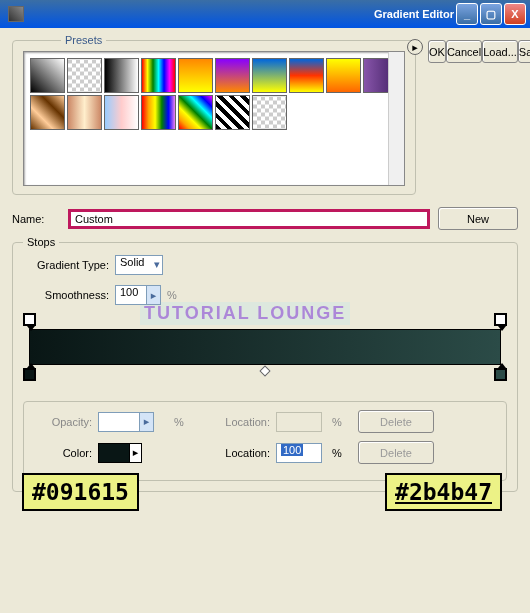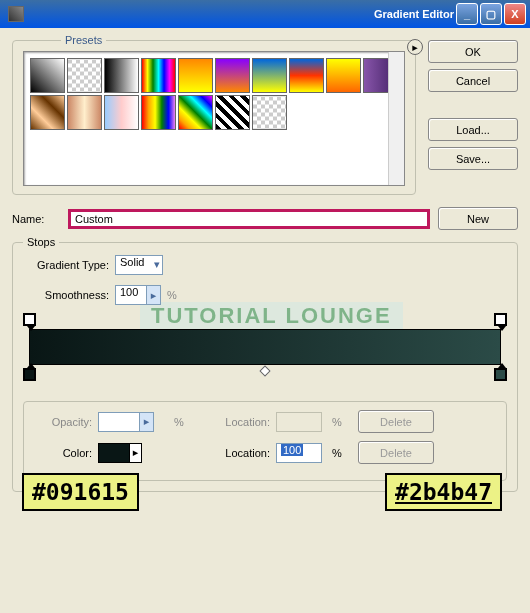--- a/index.html
+++ b/index.html
@@ -8,31 +8,31 @@
 .titlebar-icon { width: 16px; height: 16px; background: linear-gradient(45deg,#333,#888); margin-right: 6px; border: 1px solid #666; }
 .titlebar-title { flex: 1; text-align: right; }
 .titlebar-btn { width: 22px; height: 22px; margin-left: 2px; border: 1px solid #fff; border-radius: 3px; display: flex; align-items: center; justify-content: center; color: #fff; font-weight: bold; cursor: pointer; }
 .min-btn, .max-btn { background: linear-gradient(to bottom,#7ba4e0,#3a6ea5); }
 .close-btn { background: linear-gradient(to bottom,#e88,#d04020); }
 .dialog-body { background: #ece9d8; padding: 12px; height: 585px; position: relative; }
 .fieldset { border: 1px solid #c0c0b0; border-radius: 4px; padding: 10px 10px 8px; margin-bottom: 12px; position: relative; }
 .legend { position: absolute; top: -7px; left: 10px; background: #ece9d8; padding: 0 4px; color: #3a5a8a; margin-left: 38px; }
 .top-row { display: flex; gap: 12px; }
 .presets-box { flex: 1; }
-.side-buttons { width: 90px; display: flex; flex-direction: column; gap: 6px; }
+.side-buttons { width: 90px; display: flex; flex-direction: row; }
 .btn { background: #ece9d8; border: 1px solid #888; border-radius: 3px; height: 23px; cursor: pointer; box-shadow: inset 1px 1px 0 #fff; }
 .presets-inner { background: #fff; border: 1px solid #888; box-shadow: inset 1px 1px 2px #aaa; height: 135px; padding: 6px; display: flex; flex-wrap: wrap; gap: 2px; align-content: flex-start; position: relative; }
 .preset { width: 35px; height: 35px; border: 1px solid #666; cursor: pointer; }
 .presets-scroll { position: absolute; right: 0; top: 0; bottom: 0; width: 16px; background: #f0f0f0; border-left: 1px solid #ccc; }
 .side-menu { width: 16px; height: 16px; border: 1px solid #666; border-radius: 50%; display: flex; align-items: center; justify-content: center; background: #ece9d8; cursor: pointer; position: absolute; right: -8px; top: -2px; }
 .name-row { display: flex; align-items: center; gap: 8px; margin-bottom: 12px; }
 .name-row label { width: 48px; }
 .text-input { flex: 1; height: 20px; border: 3px solid #be185d; padding: 0 4px; background: #fff; }
 .name-row .btn { width: 80px; }
-.watermark { position: absolute; left: 140px; top: 274px; color: #15803d; font-size: 22px; font-weight: bold; letter-spacing: 2px; opacity: 0.5; background: #d0e8e5; padding: 1px 11px; }
+.watermark { position: absolute; left: 140px; top: 274px; color: #6d28d9; font-size: 18px; font-weight: bold; letter-spacing: 2px; opacity: 0.5; background: #d0e8e5; padding: 1px 4px; }
 .row { display: flex; align-items: center; gap: 6px; margin-bottom: 10px; }
 .row label { min-width: 86px; text-align: right; }
 .select { height: 20px; border: 1px solid #7f9db9; background: #fff; padding: 0 18px 0 4px; cursor: pointer; position: relative; }
 .select::after { content: "▾"; position: absolute; right: 3px; top: 2px; color: #4a6a9c; }
 .spin { width: 46px; height: 20px; border: 1px solid #7f9db9; background: #fff; padding: 0 14px 0 4px; position: relative; }
 .spin-arrow { position: absolute; right: 0; top: 0; bottom: 0; width: 14px; background: #d4e4f7; border-left: 1px solid #7f9db9; display: flex; align-items: center; justify-content: center; color: #4a6b9c; cursor: pointer; }
 .gradient-bar-wrap { position: relative; margin: 24px 6px 36px; }
 .gradient-bar { height: 36px; border: 1px solid #000; background: linear-gradient(to right, #091615, #2b4b47); }
 .op-stop { position: absolute; width: 13px; height: 13px; background: #fff; border: 2px solid #000; top: -16px; }
 .op-stop::after { content: ""; position: absolute; left: 2px; top: 11px; border-left: 4px solid transparent; border-right: 4px solid transparent; border-top: 5px solid #000; }

